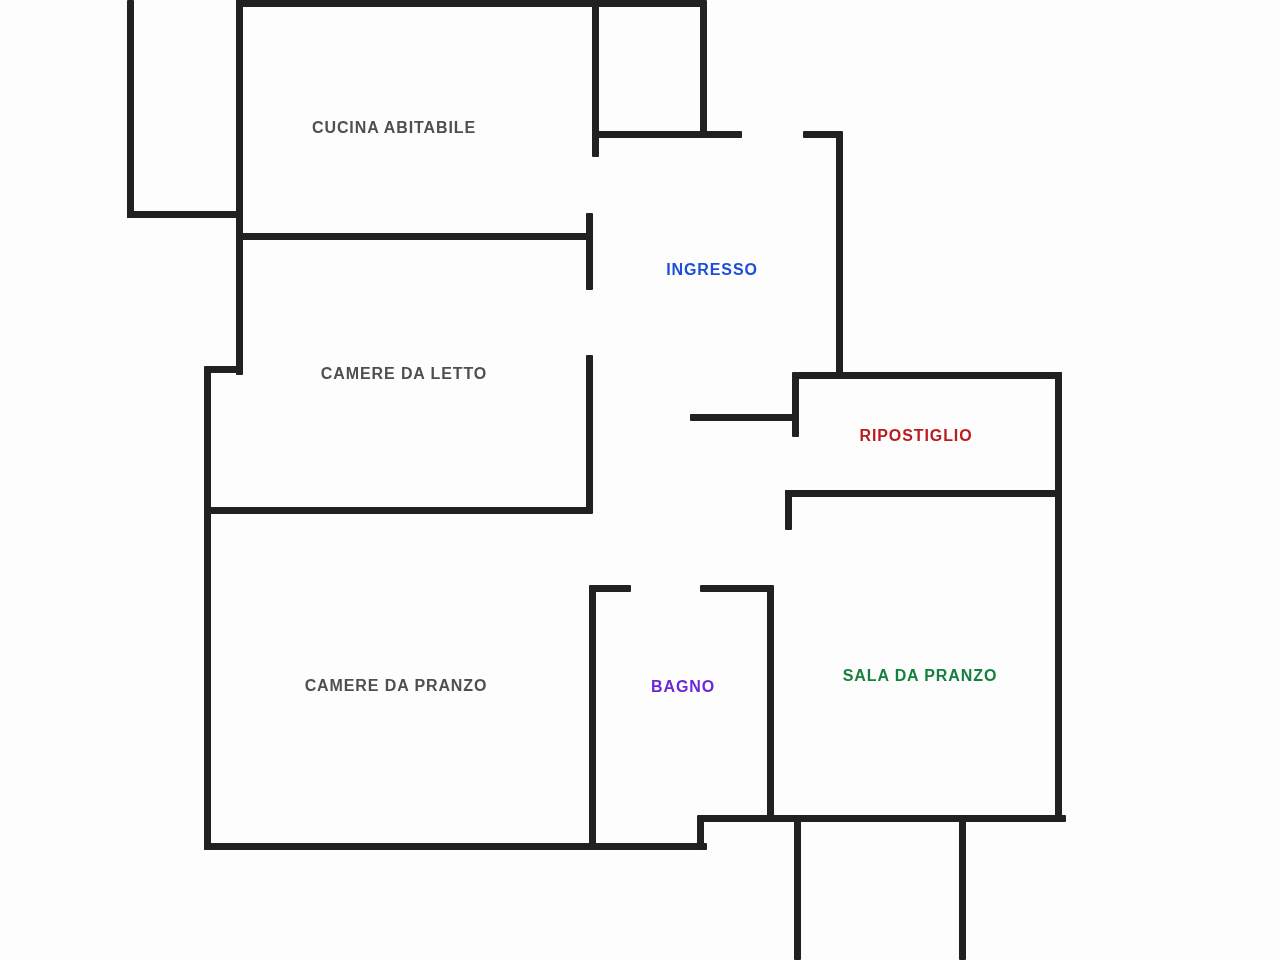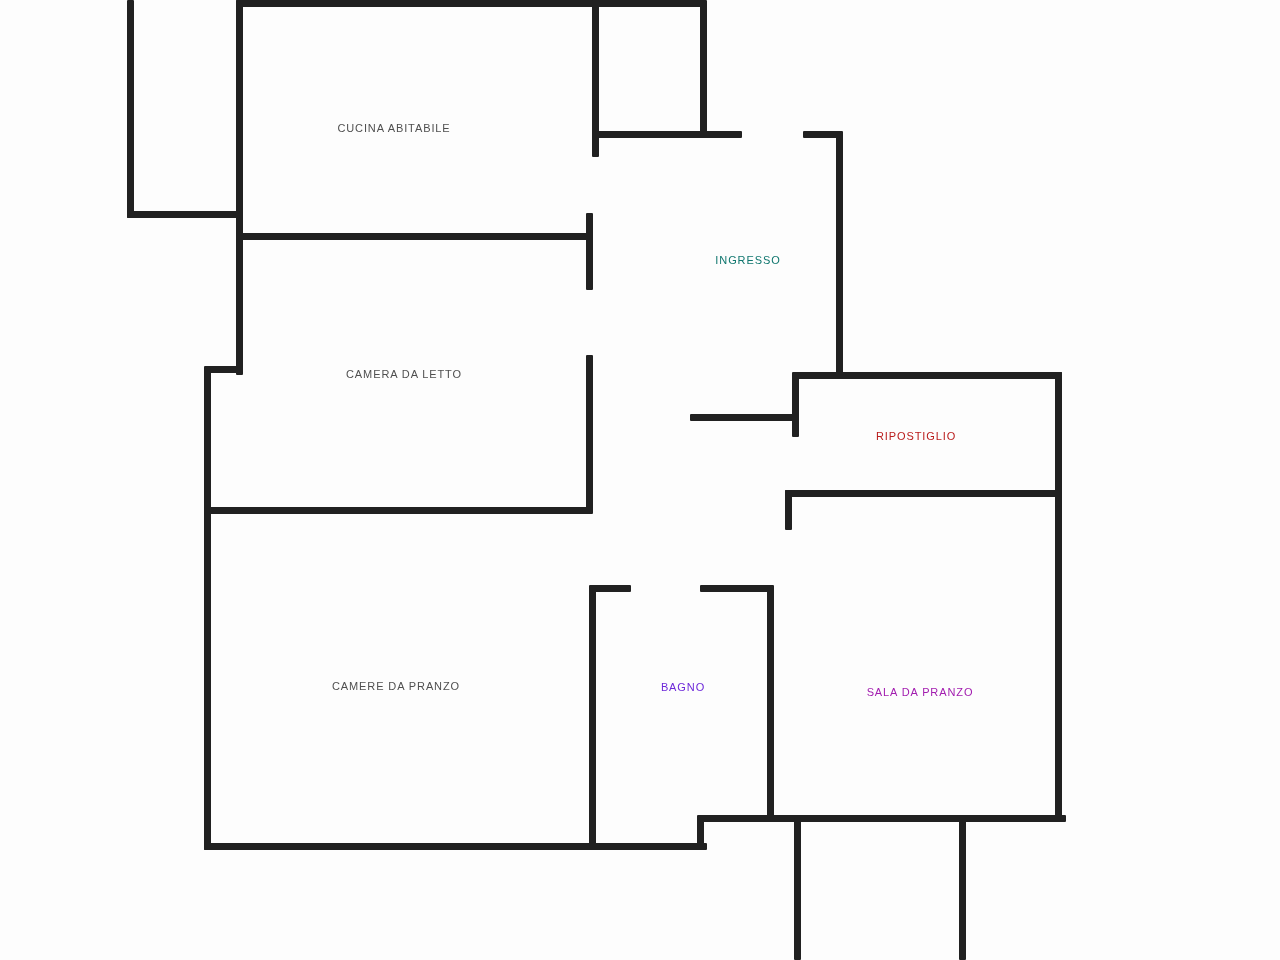--- a/index.html
+++ b/index.html
@@ -20,22 +20,22 @@
     background: #fdfdfd;
   }
   .wall {
     position: absolute;
     background: #212121;
     border-radius: 1px;
   }
   .room-label {
     position: absolute;
     transform: translate(-50%, -50%);
-    font-size: 11px;
-    font-weight: 400;
+    font-size: 16px;
+    font-weight: 700;
     letter-spacing: 0.9px;
     color: #4f4f4f;
     white-space: nowrap;
     filter: blur(0.4px);
     user-select: none;
   }
 </style>
 </head>
 <body>
 
@@ -64,19 +64,19 @@
     <div class="wall" style="left: 700px; top: 585px; width: 74px; height: 7px; background: rgb(33, 33, 33);"></div>
     <div class="wall" style="left: 589px; top: 588px; width: 7px; height: 262px; background: rgb(33, 33, 33);"></div>
     <div class="wall" style="left: 767px; top: 588px; width: 7px; height: 234px; background: rgb(33, 33, 33);"></div>
     <div class="wall" style="left: 1055px; top: 372px; width: 7px; height: 450px; background: rgb(33, 33, 33);"></div>
     <div class="wall" style="left: 204px; top: 843px; width: 503px; height: 7px; background: rgb(33, 33, 33);"></div>
     <div class="wall" style="left: 697px; top: 815px; width: 7px; height: 35px; background: rgb(33, 33, 33);"></div>
     <div class="wall" style="left: 700px; top: 815px; width: 366px; height: 7px; background: rgb(33, 33, 33);"></div>
     <div class="wall" style="left: 794px; top: 818px; width: 7px; height: 142px; background: rgb(33, 33, 33);"></div>
     <div class="wall" style="left: 959px; top: 818px; width: 7px; height: 142px; background: rgb(33, 33, 33);"></div>
     <div class="room-label" style="left: 394px; top: 128px; color: rgb(79, 79, 79);">CUCINA ABITABILE</div>
-    <div class="room-label" style="left: 712px; top: 260px; color: #0f766e; margin-left: 36px;">INGRESSO</div>
-    <div class="room-label" style="left: 404px; top: 374px; color: rgb(79, 79, 79);">CAMERA DA LETTO</div>
+    <div class="room-label" style="left: 712px; top: 270px; color: #1d4ed8;">INGRESSO</div>
+    <div class="room-label" style="left: 404px; top: 374px; color: rgb(79, 79, 79);">CAMERE DA LETTO</div>
     <div class="room-label" style="left: 916px; top: 436px; color: #b91c1c;">RIPOSTIGLIO</div>
     <div class="room-label" style="left: 396px; top: 686px; color: rgb(79, 79, 79);">CAMERE DA PRANZO</div>
     <div class="room-label" style="left: 683px; top: 687px; color: #6d28d9;">BAGNO</div>
-    <div class="room-label" style="left: 920px; top: 692px; color: #a21caf;">SALA DA PRANZO</div>
+    <div class="room-label" style="left: 920px; top: 676px; color: #15803d;">SALA DA PRANZO</div>
   </div>
 
 </body></html>

